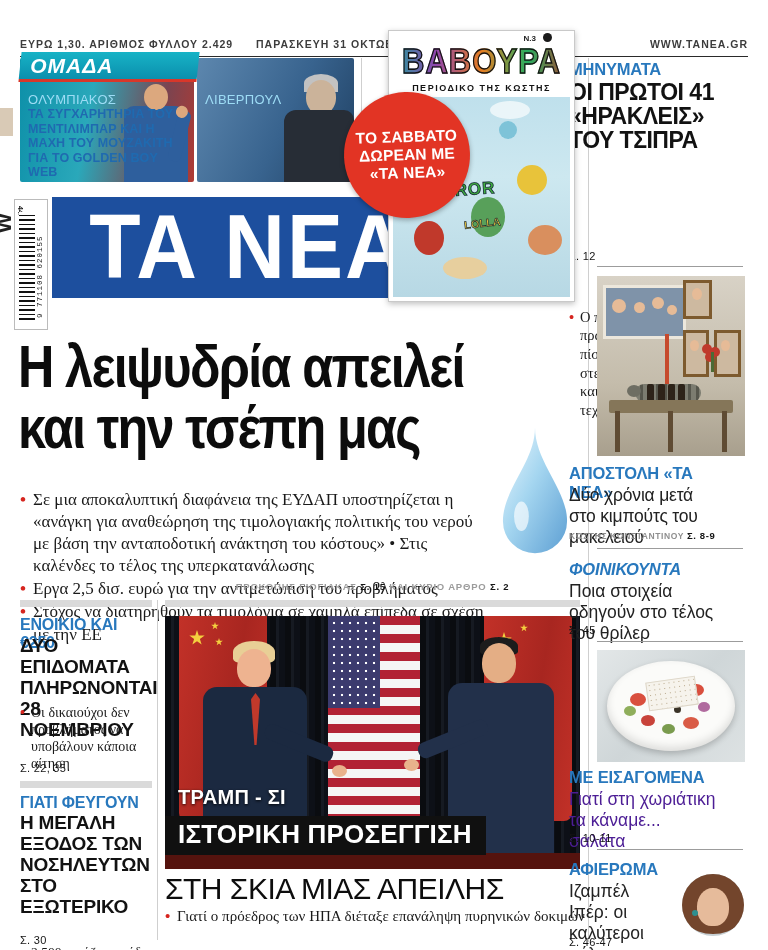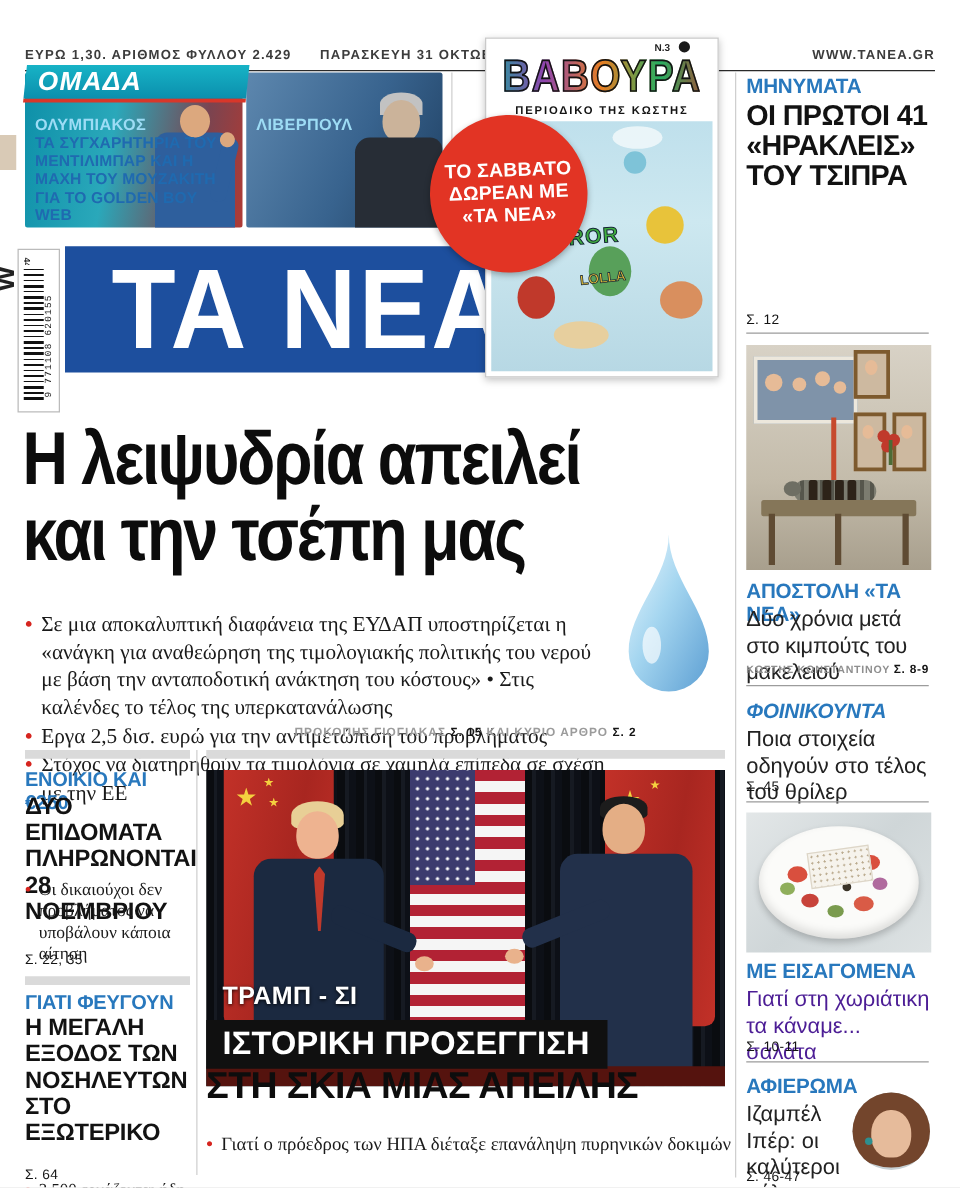--- a/index.html
+++ b/index.html
@@ -21,21 +21,21 @@
   .edge-w { left:-6px; top:210px; font-size:22px; font-weight:700; transform:rotate(-90deg); color:#222; }
 
   
   .teaser { top:58px; height:124px; overflow:hidden; border-radius:2px; }
   .teaser1 { left:20px; width:174px; background:linear-gradient(100deg,#0d8fa8 0%,#2aa8ba 40%,#7a4450 78%,#b03a34 100%); }
   .teaser2 { left:197px; width:157px; background:linear-gradient(115deg,#5d87ae 0%,#38638e 55%,#1f3f61 100%); }
   .omada-band { left:20px; top:52px; width:178px; height:30px; background:linear-gradient(180deg,#17b3c6,#0b8fad);
     transform:skewX(-6deg); border-bottom:3px solid #d8372a; z-index:5; }
   .omada-band span { display:block; transform:skewX(6deg); font-style:italic; font-weight:700; font-size:21px;
     color:#fff; letter-spacing:1px; padding:2px 0 0 10px; }
-  .t-kicker { font-weight:700; font-size:13px; letter-spacing:.3px; }
+  .t-kicker { font-weight:400; font-size:13px; letter-spacing:.3px; }
   .t1-kicker { color:#9ddcf5; }
   .t2-kicker { color:#9ddcf5; }
   .t-title { font-weight:700; font-size:12.5px; line-height:1.16; letter-spacing:.1px; }
   .t1-title { color:#1f6ab0; }
   .t2-title { color:#ffffff; }
   .t-text { position:absolute; left:8px; top:34px; width:150px; z-index:3; }
   .t1-man-head { right:26px; top:26px; width:24px; height:26px; border-radius:50%; background:#dca87e; }
   .t1-man-body { right:6px; top:48px; width:64px; height:80px; background:#2e5f9d; border-radius:10px 14px 0 0; }
   .t1-man-arm { right:2px; top:4px; width:13px; height:52px; background:#2e5f9d; transform:rotate(14deg); border-radius:6px; }
   .t1-man-hand { right:4px; top:-4px; width:12px; height:12px; border-radius:50%; background:#dca87e; }
@@ -145,28 +145,28 @@
   .xi { right:20px; width:120px; height:216px; }
   .xi .p-head { left:42px; top:0; width:34px; height:40px; background:#e4ae85; }
   .xi .p-hair { left:40px; top:-6px; width:38px; height:18px; background:#1c1c1c; }
   .xi .p-body { left:8px; width:106px; height:176px; background:#22304a; }
   .xi .p-arm { left:-24px; top:88px; width:74px; height:16px; background:#22304a; transform:rotate(-22deg); }
   .xi .p-hand { left:-36px; top:116px; }
   .photo-kicker { left:178px; top:786px; color:#fff; font-weight:700; font-size:20px; letter-spacing:.3px;
     text-shadow:0 1px 3px rgba(0,0,0,.9); z-index:3; }
   .band { left:165px; top:816px; background:#101010; color:#fff; font-weight:700; font-size:26px;
     padding:3px 14px 5px 13px; letter-spacing:.2px; z-index:3; white-space:nowrap; }
-  .center-title { left:165px; top:852px; font-weight:700; font-size:30px; letter-spacing:-.5px; color:#0d0d0d; white-space:nowrap; }
+  .center-title { left:165px; top:872px; font-weight:400; font-size:30px; letter-spacing:-.5px; color:#0d0d0d; white-space:nowrap; }
   .center-bullets { left:165px; top:906px; width:430px; }
   .center-bullets .lb { position:relative; font-size:15px; line-height:1.35; color:#1a1a1a; padding-left:12px;
     font-family:"Liberation Serif","DejaVu Serif", serif; }
   .center-bullets .lb::before { content:"•"; position:absolute; left:0; top:0; color:#d6251f; font-weight:700; }
 
   
-  .rc { left:597px; width:151px; }
+  .rc { left:569px; width:151px; }
   .rc-k { font-size:16.5px; }
   .rc1-k { top:60px; } .rc1-t { top:80px; font-size:23px; line-height:1.05; letter-spacing:-.5px; }
   .rc1-b { top:160px; width:151px; font-size:14.5px; line-height:1.28; }
   .rc1-p { top:250px; } .rc-hr1 { left:597px; top:266px; width:146px; }
 
   .photo-mem { left:597px; top:276px; width:148px; height:180px; overflow:hidden;
     background:linear-gradient(180deg,#d8d2c6 0%,#c4bcab 60%,#a89f8d 100%); }
   .mem-photo { position:absolute; left:4%; top:5%; width:56%; height:30%; background:#7f93a9; border:3px solid #ece7dc; }
   .mem-face { position:absolute; border-radius:50%; background:#e6bb97; }
   .mem-frame { position:absolute; border:3px solid #7d5a2e; background:#cdb9a0; }
@@ -311,21 +311,21 @@
   <div class="abs vline-right"></div>
 
   <div class="abs lc lc1-k sec-kicker">ΕΝΟΙΚΙΟ ΚΑΙ €250</div>
   <div class="abs lc lc1-t sec-title">ΔΥΟ ΕΠΙΔΟΜΑΤΑ ΠΛΗΡΩΝΟΝΤΑΙ 28 ΝΟΕΜΒΡΙΟΥ</div>
   <div class="abs lc lc1-b sec-bullet serif">Οι δικαιούχοι δεν προβλήματος να υποβάλουν κάποια αίτηση</div>
   <div class="abs lc lc1-p sec-pages">Σ. 22, 35</div>
   <div class="abs gbar lc-gbar"></div>
   <div class="abs lc lc2-k sec-kicker">ΓΙΑΤΙ ΦΕΥΓΟΥΝ</div>
   <div class="abs lc lc2-t sec-title">Η ΜΕΓΑΛΗ ΕΞΟΔΟΣ ΤΩΝ ΝΟΣΗΛΕΥΤΩΝ ΣΤΟ ΕΞΩΤΕΡΙΚΟ</div>
   <div class="abs lc lc2-b sec-bullet serif">2.500 εργάζονται ήδη σε νοσοκομεία εκτός Ελλάδος, ενώ λείπουν 15.000 από τις κλινικές μας</div>
-  <div class="abs lc lc2-p sec-pages">Σ. 64</div>
+  <div class="abs lc lc2-p sec-pages">Σ. 30</div>
 
   <div class="abs photo-main">
     <div class="flag flag-cn fl">
       <span class="star" style="left:10px;top:14px;width:16px;height:16px;"></span>
       <span class="star" style="left:32px;top:6px;width:8px;height:8px;"></span>
       <span class="star" style="left:36px;top:22px;width:8px;height:8px;"></span>
     </div>
     <div class="flag flag-us">
         <div class="canton"></div>
       </div>

